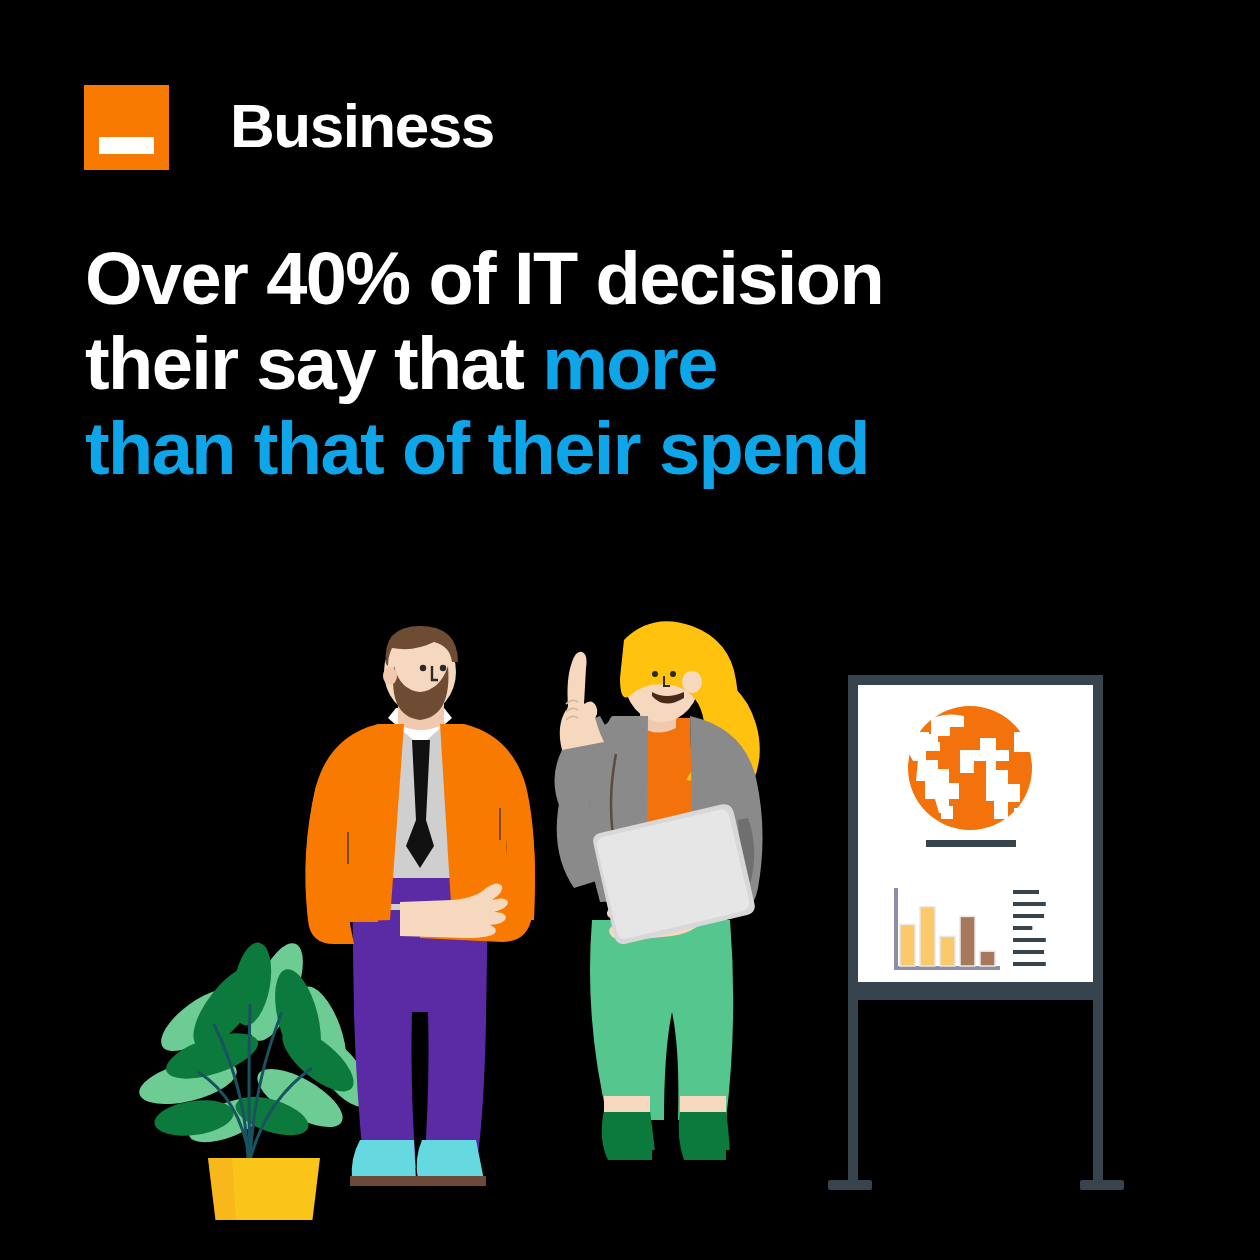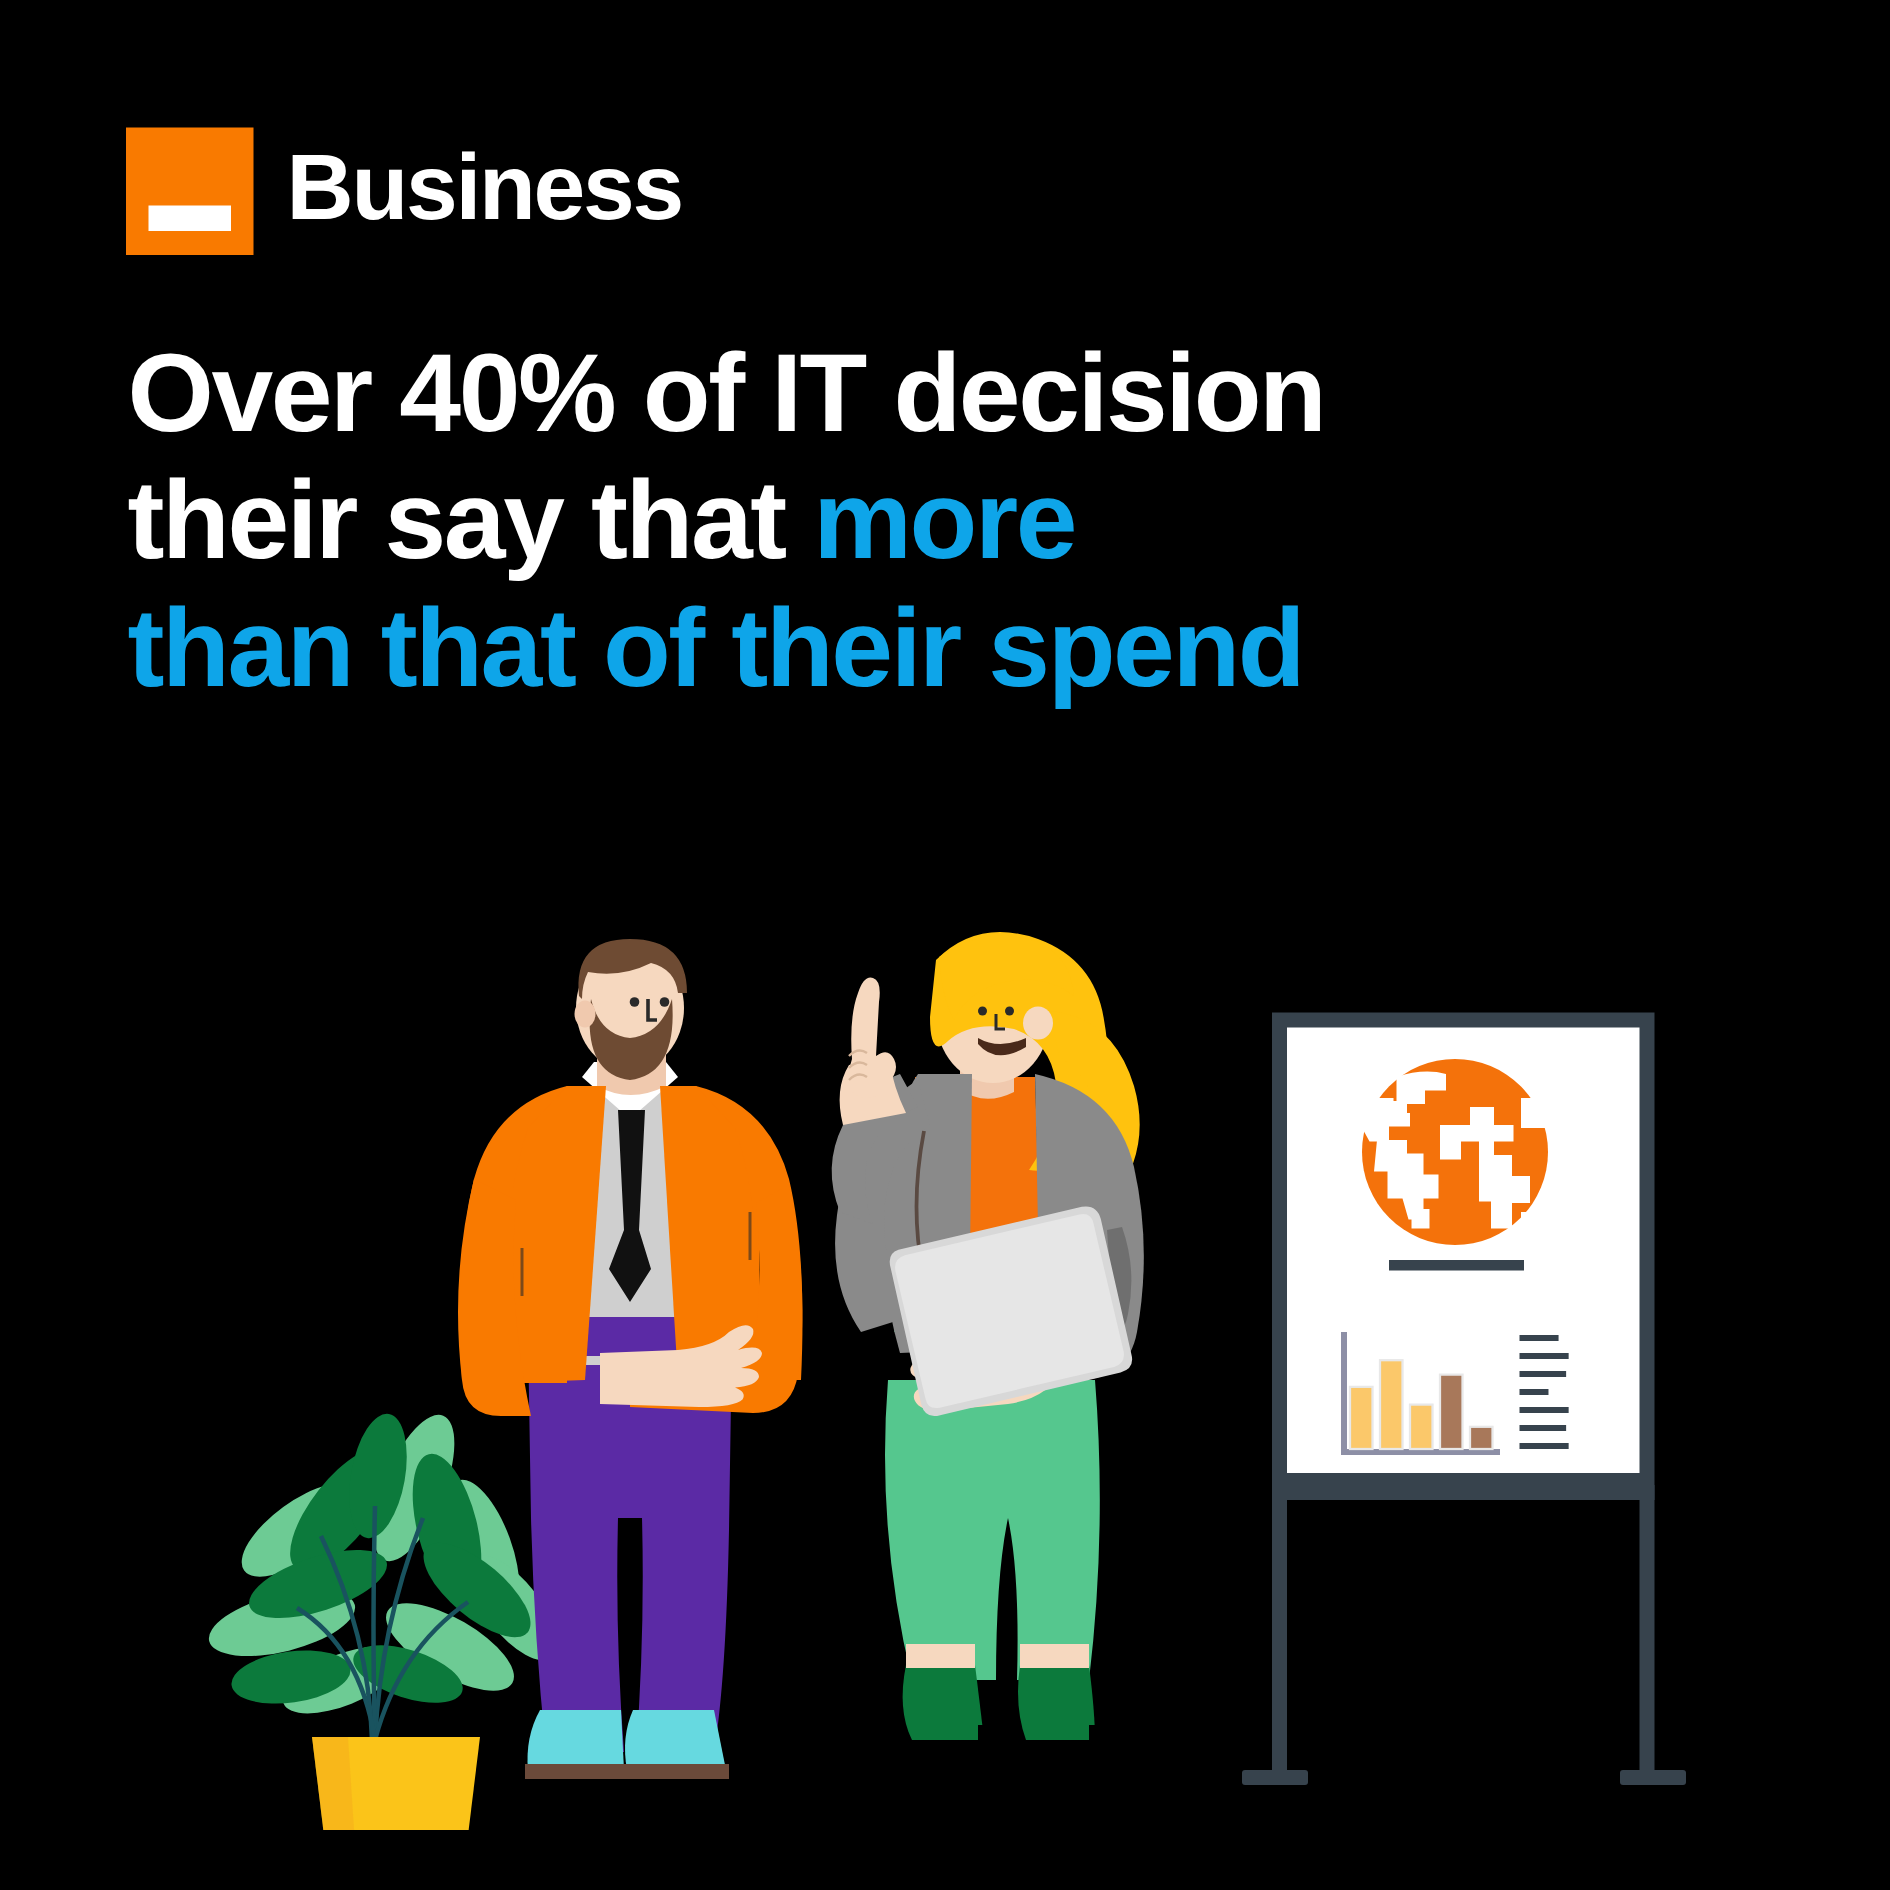--- a/index.html
+++ b/index.html
@@ -32,26 +32,27 @@
     width:55px; height:17px;
     background:#FFFFFF;
   }
   #brand-name {
     color:#FFFFFF;
     font-size:62px;
     font-weight:bold;
     letter-spacing:-1.5px;
     line-height:1;
     padding-bottom:4px;
+    margin-left:39px;
   }
 
   
   #headline {
     position:absolute;
-    left:85px; top:219px;
+    left:85px; top:236px;
     width:960px;
     font-size:74px;
     font-weight:bold;
     line-height:85px;
     letter-spacing:-1.6px;
     color:#FFFFFF;
   }
   .hl-white { color:#FFFFFF; }
   .hl-orange { color:#0ea5e9; }
   #headline sup {

